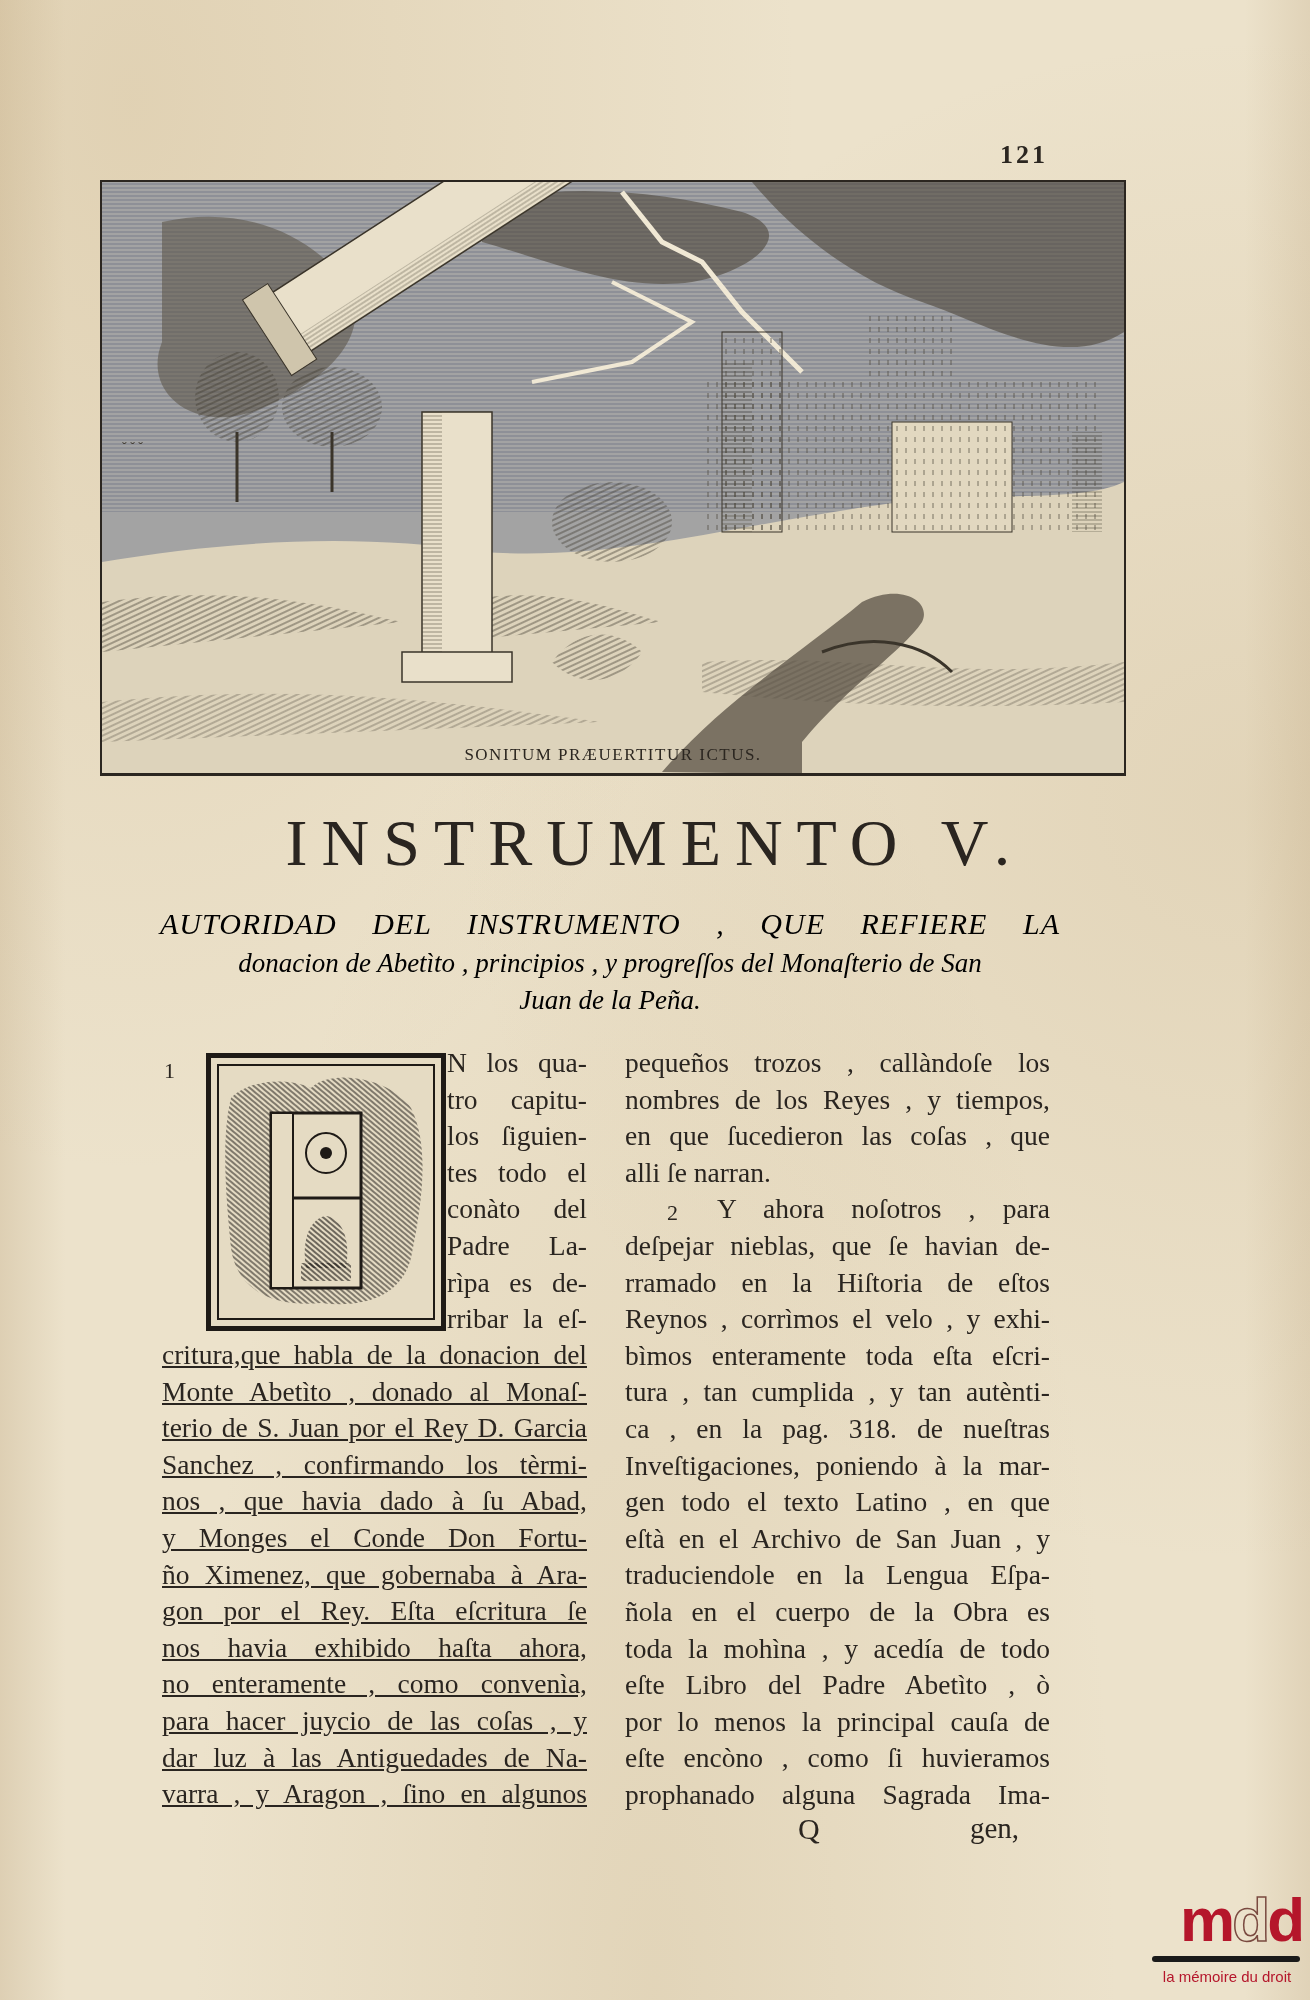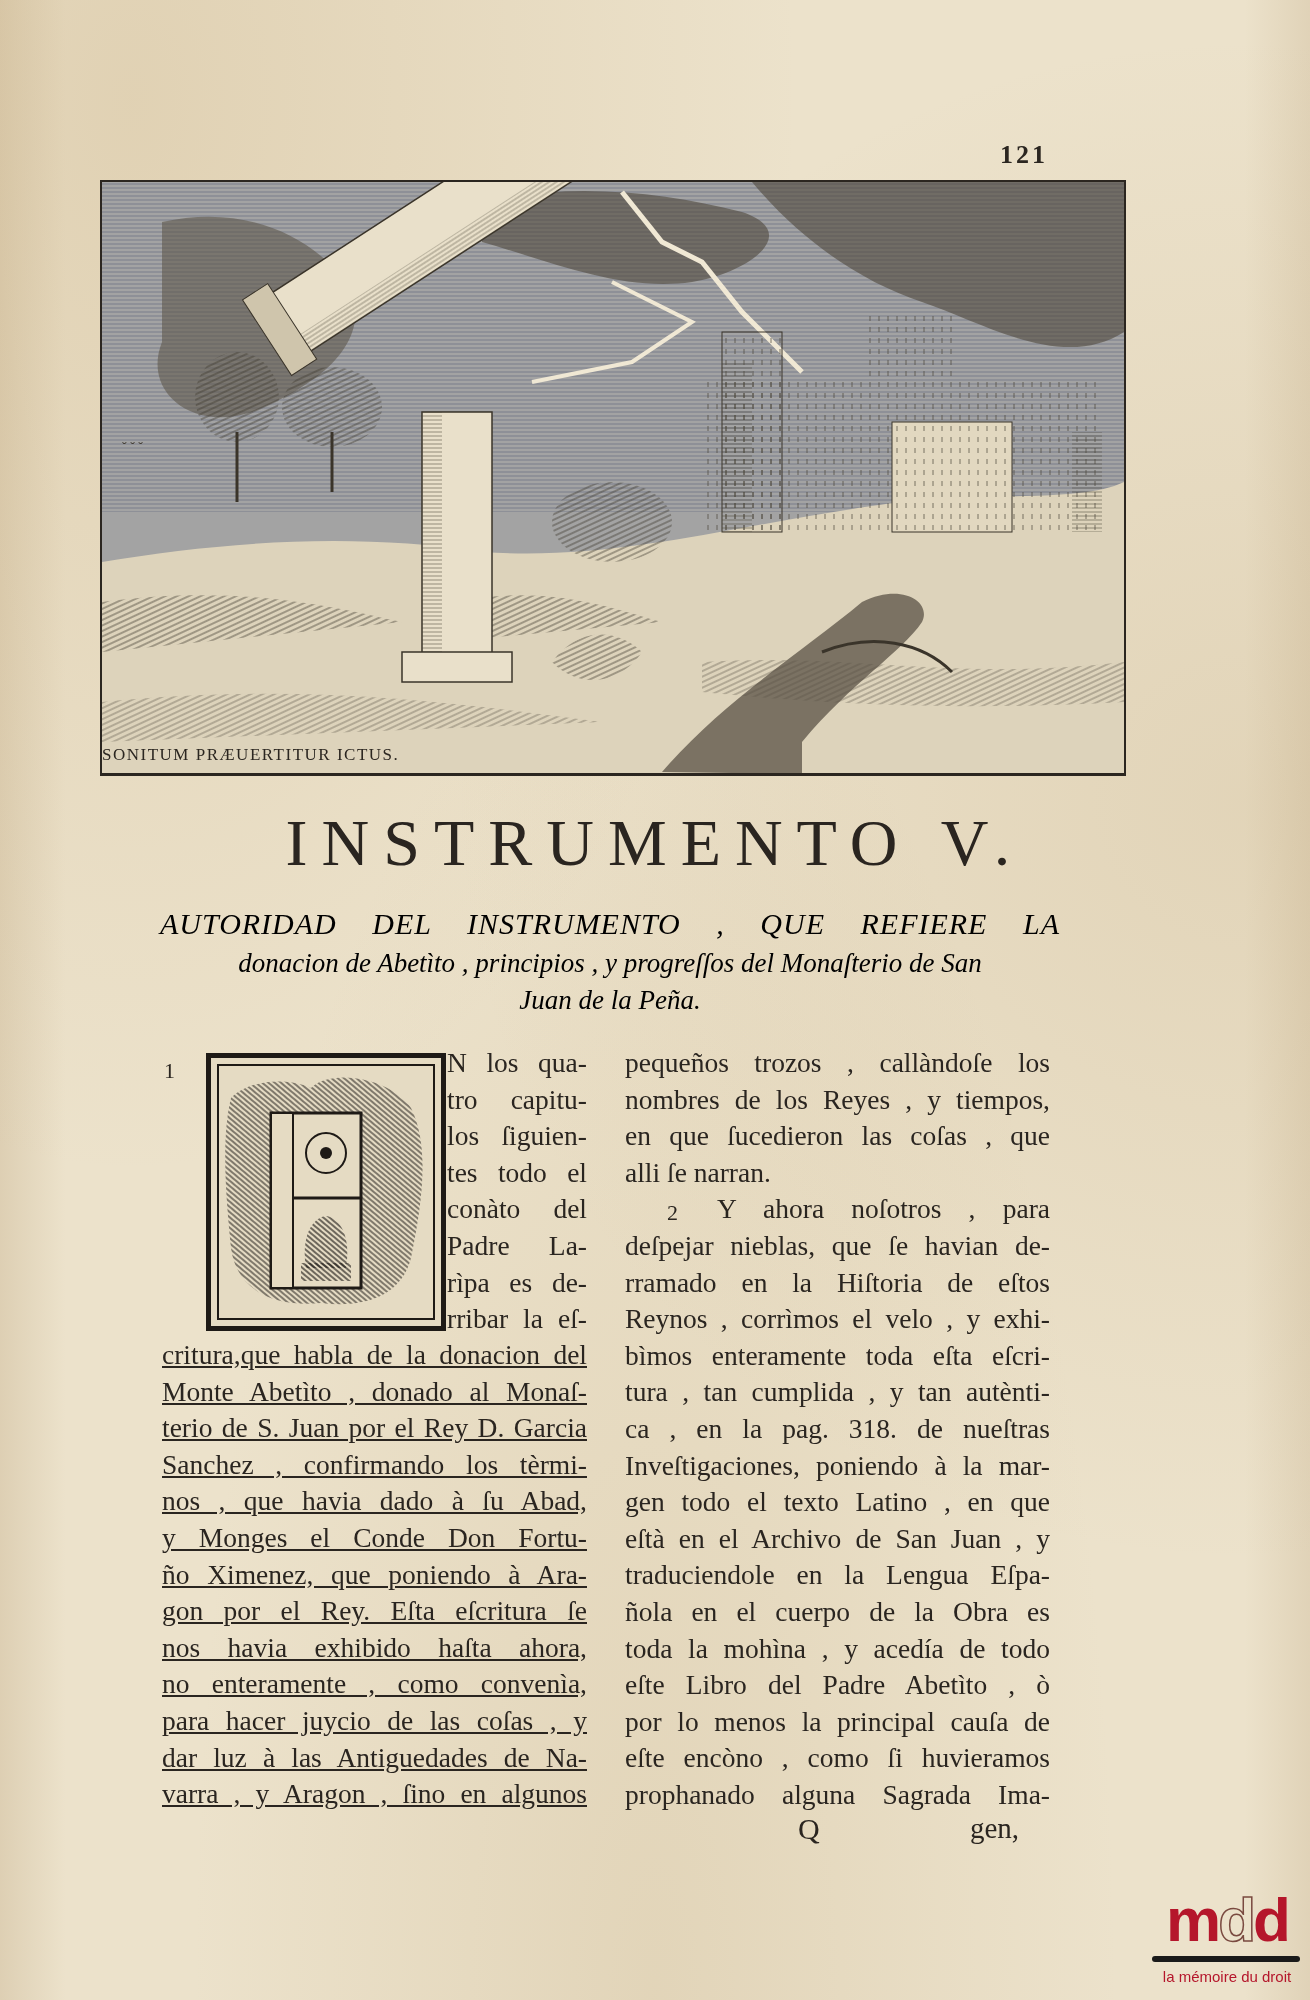--- a/index.html
+++ b/index.html
@@ -18,21 +18,21 @@
     position: absolute; left: 1000px; top: 140px;
     font-size: 26px; font-weight: bold; letter-spacing: 3px; color: #2b2620;
   }
   .engraving {
     position: absolute; left: 100px; top: 180px; width: 1026px; height: 596px;
     border: 2px solid #2b2620; border-bottom-width: 3px; box-sizing: border-box;
     background: #a3a3a3; overflow: hidden;
   }
   .engraving svg { position: absolute; left: 0; top: 0; }
   .engraving-caption {
-    position: absolute; left: 0; right: 0; bottom: 8px; text-align: left;
+    position: absolute; left: 0; right: 0; bottom: 8px; text-align: center;
     font-size: 17px; letter-spacing: 1.5px; color: #2b2620;
     font-family: "Liberation Serif", serif;
   }
   .chapter-title {
     position: absolute; left: 0; width: 1310px; top: 805px; text-align: center;
     font-size: 66px; letter-spacing: 14px; color: #2a2520; font-weight: normal;
     padding-left: 0;
   }
   .subtitle {
     position: absolute; left: 160px; width: 900px; top: 904px;
@@ -64,21 +64,21 @@
   }
   .catchword {
     position: absolute; left: 970px; top: 1812px; font-size: 29px; color: #2a2520;
   }
   .logo {
     position: absolute; left: 1152px; top: 1890px; width: 150px; height: 110px;
   }
   .logo .mark {
     font-family: "Liberation Sans", "DejaVu Sans", sans-serif; font-weight: bold;
     font-size: 62px; color: #b5162b; letter-spacing: -3px; line-height: 60px;
-    display: block; text-align: center;
+    display: block; text-align: right;
   }
   .logo .mark .outline { color: transparent; -webkit-text-stroke: 1.5px #7a4a40; }
   .logo .bar { display: block; width: 148px; height: 6px; background: #1a1a1a; border-radius: 3px; margin-top: 6px; }
   .logo .tag {
     display: block; font-family: "Liberation Sans", "DejaVu Sans", sans-serif;
     font-size: 15px; color: #b5162b; text-align: center; margin-top: 6px;
   }
 </style>
 </head>
 <body>
@@ -190,21 +190,21 @@
     <span class="ln">rìpa es de-</span>
     <span class="ln">rribar la eſ-</span>
   </div>
   <div style="position:absolute; left:0; top:292px; width:425px;text-decoration:underline;">
     <span class="ln">critura,que habla de la donacion del</span>
     <span class="ln">Monte Abetìto , donado al Monaſ-</span>
     <span class="ln">terio de S. Juan por el Rey D. Garcia</span>
     <span class="ln">Sanchez , confirmando los tèrmi-</span>
     <span class="ln">nos , que havia dado à ſu Abad,</span>
     <span class="ln">y Monges el Conde Don Fortu-</span>
-    <span class="ln">ño Ximenez, que poniendo à Ara-</span>
+    <span class="ln">ño Ximenez, que gobernaba à Ara-</span>
     <span class="ln">gon por el Rey. Eſta eſcritura ſe</span>
     <span class="ln">nos havia exhibido haſta ahora,</span>
     <span class="ln">no enteramente , como convenìa,</span>
     <span class="ln">para hacer juycio de las coſas , y</span>
     <span class="ln">dar luz à las Antiguedades de Na-</span>
     <span class="ln">varra , y Aragon , ſino en algunos</span>
   </div>
 </div>
 
 <div class="col col-right">

